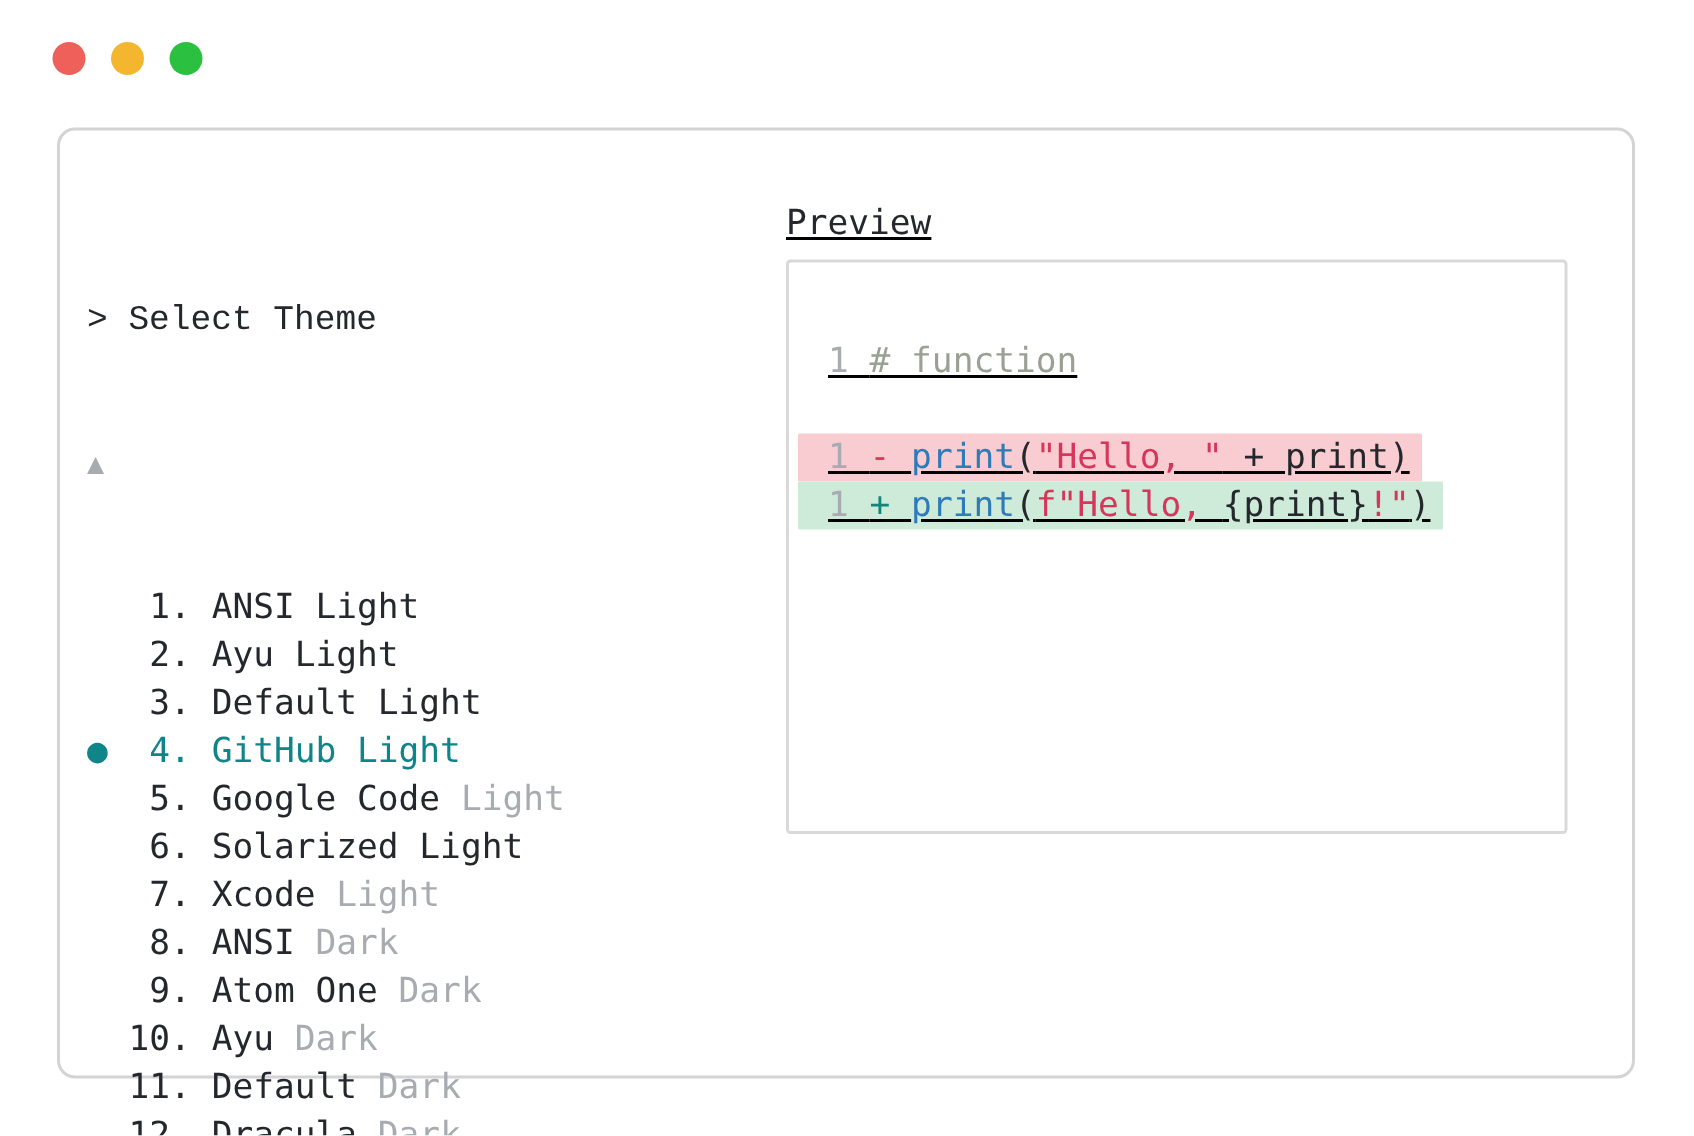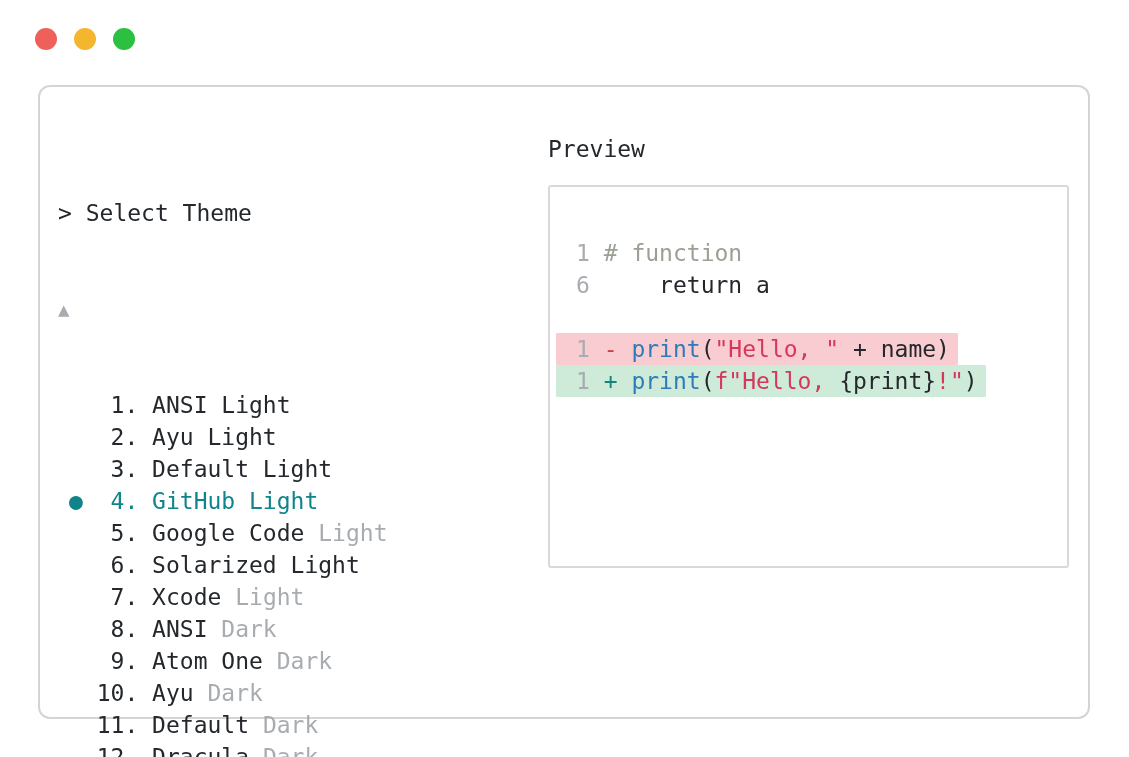--- a/index.html
+++ b/index.html
@@ -16,32 +16,32 @@
 
   
   .panel{
     position:absolute;left:38px;top:85px;width:1048px;height:630px;
     border:2px solid var(--border);border-radius:12px;background:#ffffff;
   }
 
   
   .left-col{position:absolute;left:18px;top:46px;width:460px;color:var(--fg);
     font-size:23px;line-height:32px;white-space:pre;}
-  .picker-title{color:var(--fg);}
+  .picker-title{color:var(--fg);font-family:Liberation Mono, monospace;}
   .scroll-up{color:var(--muted);font-size:19px;}
-  .theme-row{white-space:pre;cursor:default;margin-left:11px;}
+  .theme-row{white-space:pre;cursor:default;}
   .theme-row .name,.theme-row .prefix{color:var(--fg);}
   .theme-row.selected .name,.theme-row.selected .prefix{color:var(--accent);}
   .theme-row .suffix{color:var(--muted);}
 
   
-  .right-col{position:absolute;left:508px;top:46px;width:527px;}
+  .right-col{position:absolute;left:484px;top:46px;width:527px;text-decoration:underline;}
   .preview-title{font-size:23px;line-height:32px;color:var(--fg);}
   .preview-box{
-    margin-top:20px;width:517px;height:379px;border:2px solid #d9d9d9;border-radius:3px;
+    margin-top:8px;width:517px;height:379px;border:2px solid #d9d9d9;border-radius:3px;
     background:#ffffff;overflow:hidden;
   }
   .code{padding:50px 0 0 26px;font-size:23px;line-height:32px;}
   .code-line{white-space:pre;min-height:32px;}
   .code-line.hl{width:max-content;margin-left:-20px;padding:0 8px 0 20px;border-radius:1px;}
   .code-line.bg-minus{background:var(--bg-minus);}
   .code-line.bg-plus{background:var(--bg-plus);}
 
   .c-fg{color:var(--fg);} .c-muted{color:var(--muted);} .c-comment{color:var(--comment);}
   .c-defname{color:var(--defname);} .c-number{color:var(--number);} .c-call{color:var(--call);}
@@ -67,22 +67,21 @@
       <div id="theme-list"><div class="theme-row"><span class="prefix">   1. </span><span class="name">ANSI Light</span></div><div class="theme-row"><span class="prefix">   2. </span><span class="name">Ayu Light</span></div><div class="theme-row"><span class="prefix">   3. </span><span class="name">Default Light</span></div><div class="theme-row selected"><span class="prefix">●  4. </span><span class="name">GitHub Light</span></div><div class="theme-row"><span class="prefix">   5. </span><span class="name">Google Code</span><span class="suffix"> Light</span></div><div class="theme-row"><span class="prefix">   6. </span><span class="name">Solarized Light</span></div><div class="theme-row"><span class="prefix">   7. </span><span class="name">Xcode</span><span class="suffix"> Light</span></div><div class="theme-row"><span class="prefix">   8. </span><span class="name">ANSI</span><span class="suffix"> Dark</span></div><div class="theme-row"><span class="prefix">   9. </span><span class="name">Atom One</span><span class="suffix"> Dark</span></div><div class="theme-row"><span class="prefix">  10. </span><span class="name">Ayu</span><span class="suffix"> Dark</span></div><div class="theme-row"><span class="prefix">  11. </span><span class="name">Default</span><span class="suffix"> Dark</span></div><div class="theme-row"><span class="prefix">  12. </span><span class="name">Dracula</span><span class="suffix"> Dark</span></div></div>
       
       
     </div>
 
     <div class="right-col">
       <div class="preview-title">Preview</div>
       <div class="preview-box">
         <div id="code" class="code">
             <div class="code-line"><span class="c-muted">1 </span><span class="c-comment"># function</span></div>
-            <div class="code-line"><span class="c-muted">6 </span><span class="c-fg">    return a</span></div>
             <div class="code-line"></div>
-            <div class="code-line hl bg-minus"><span class="c-muted">1 </span><span class="c-minus">- </span><span class="c-builtin">print</span><span class="c-fg">(</span><span class="c-string">"Hello, "</span><span class="c-fg"> + name)</span></div>
+            <div class="code-line hl bg-minus"><span class="c-muted">1 </span><span class="c-minus">- </span><span class="c-builtin">print</span><span class="c-fg">(</span><span class="c-string">"Hello, "</span><span class="c-fg"> + print)</span></div>
             <div class="code-line hl bg-plus"><span class="c-muted">1 </span><span class="c-plus">+ </span><span class="c-builtin">print</span><span class="c-fg">(</span><span class="c-string">f"Hello, </span><span class="c-fg">{print}</span><span class="c-string">!"</span><span class="c-fg">)</span></div>
           </div>
       </div>
     </div>
 
   </div>
 </div>
 
 </body></html>

